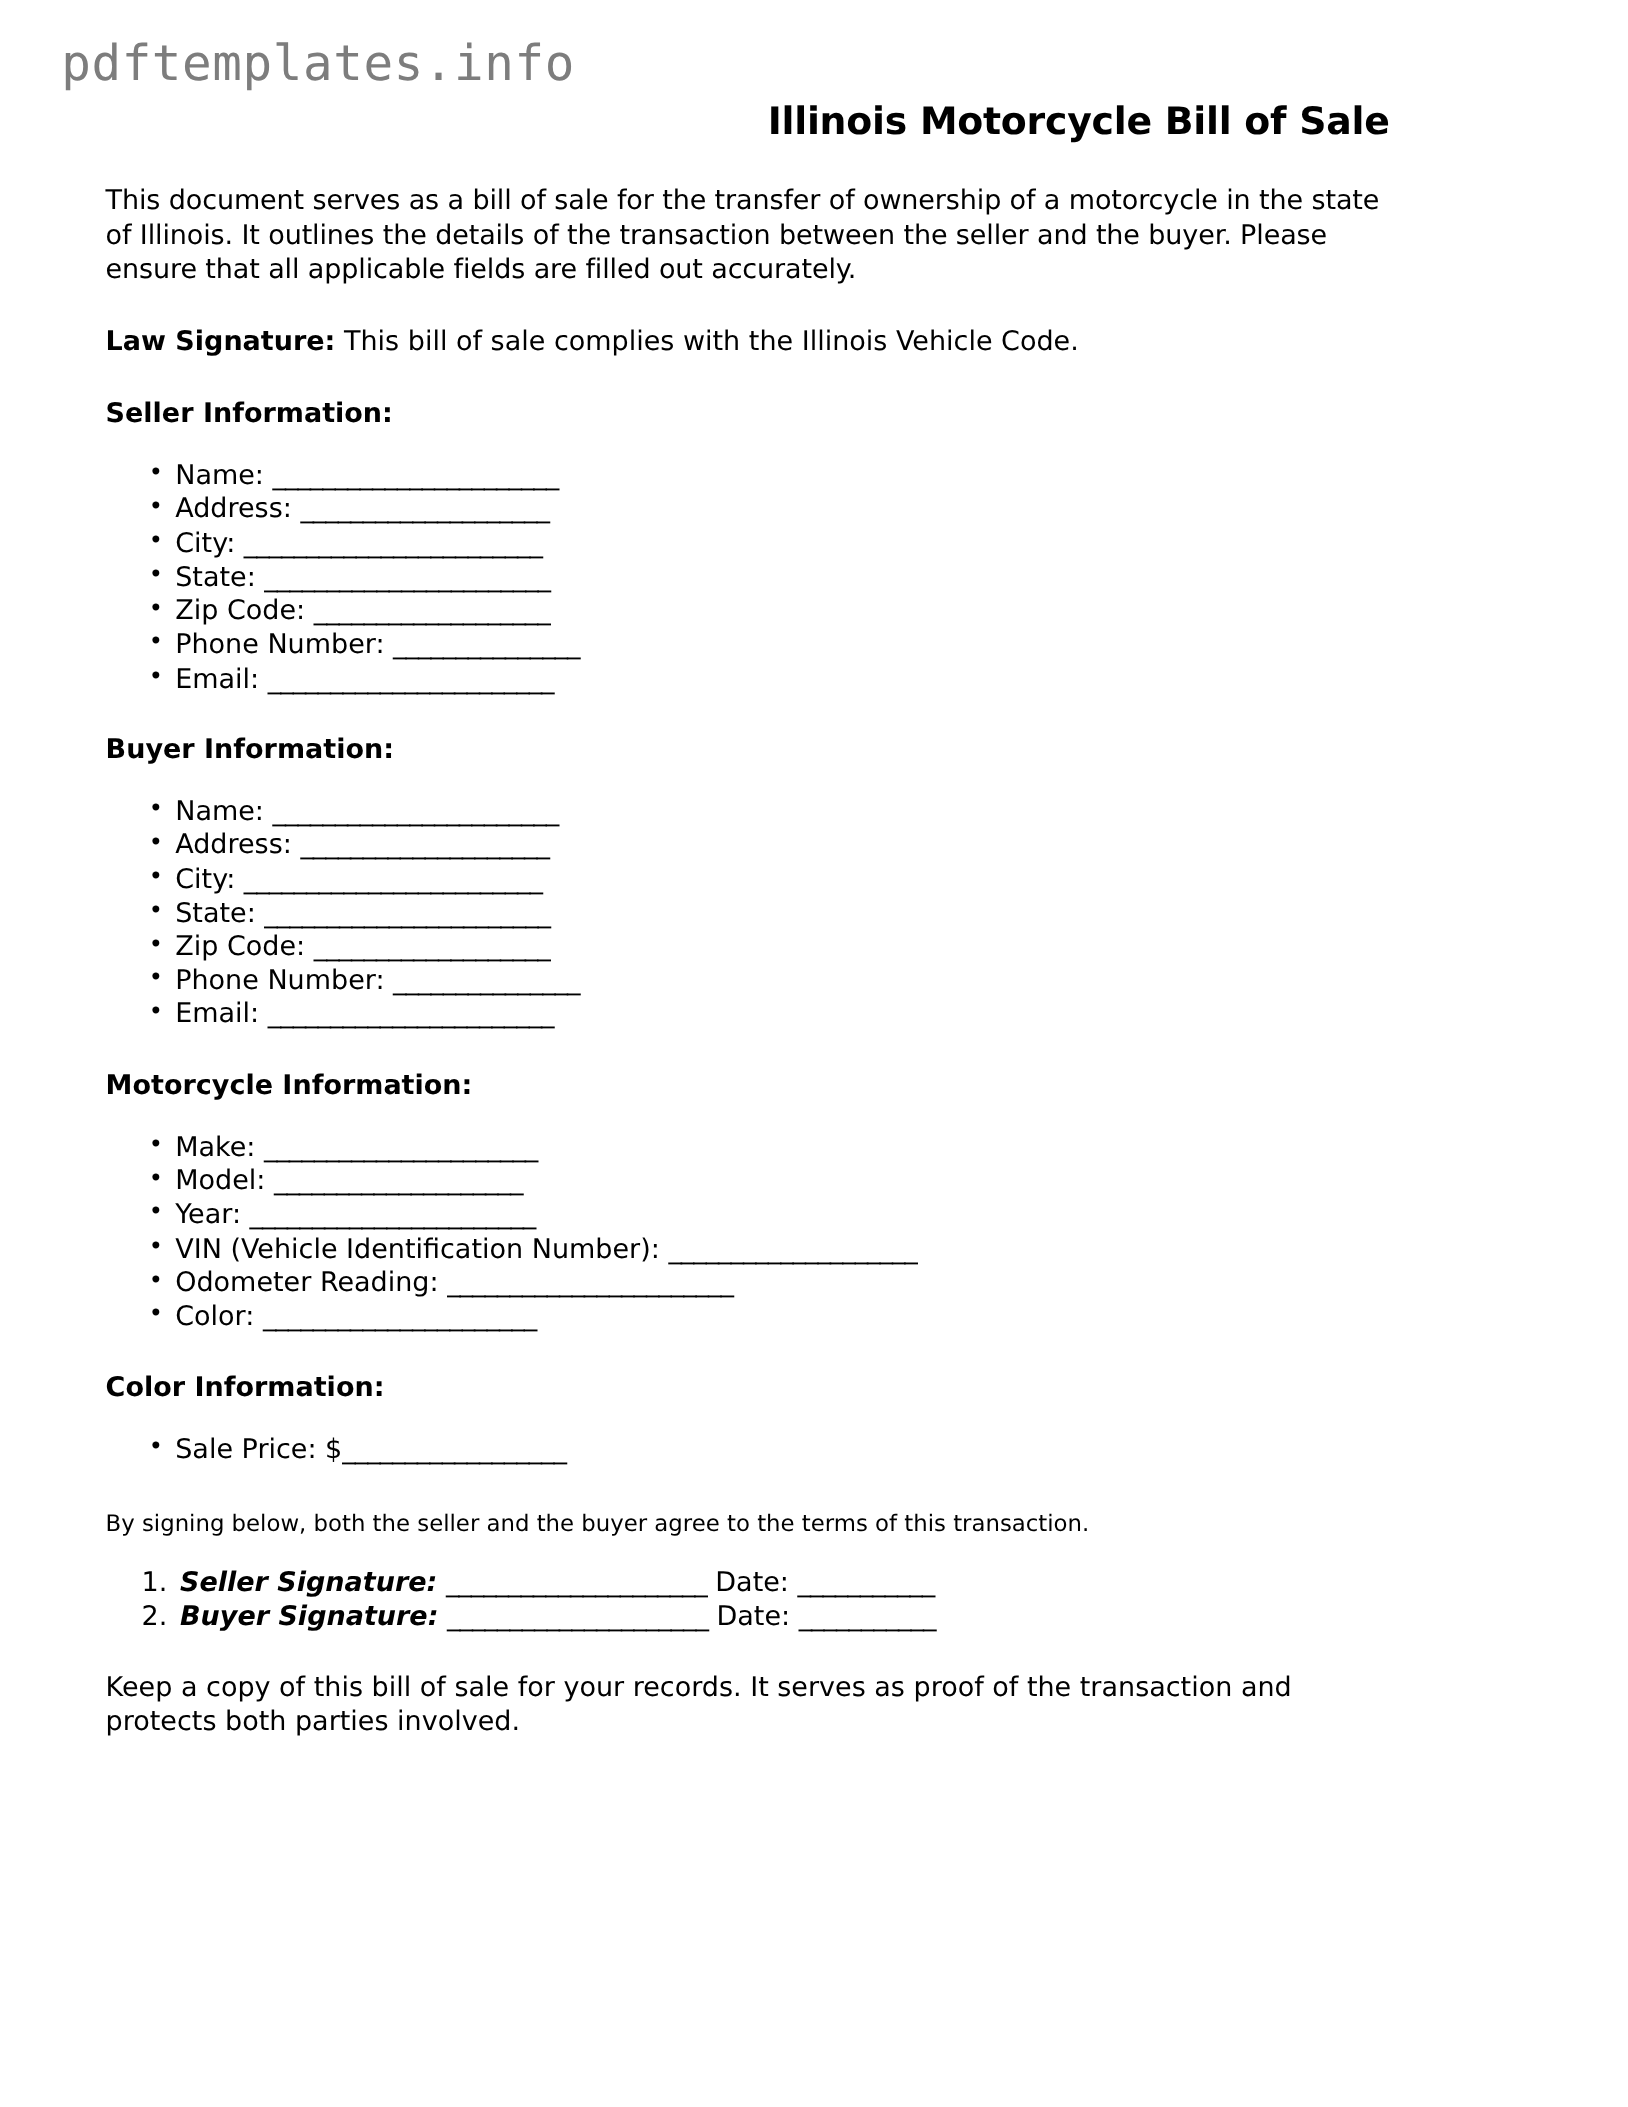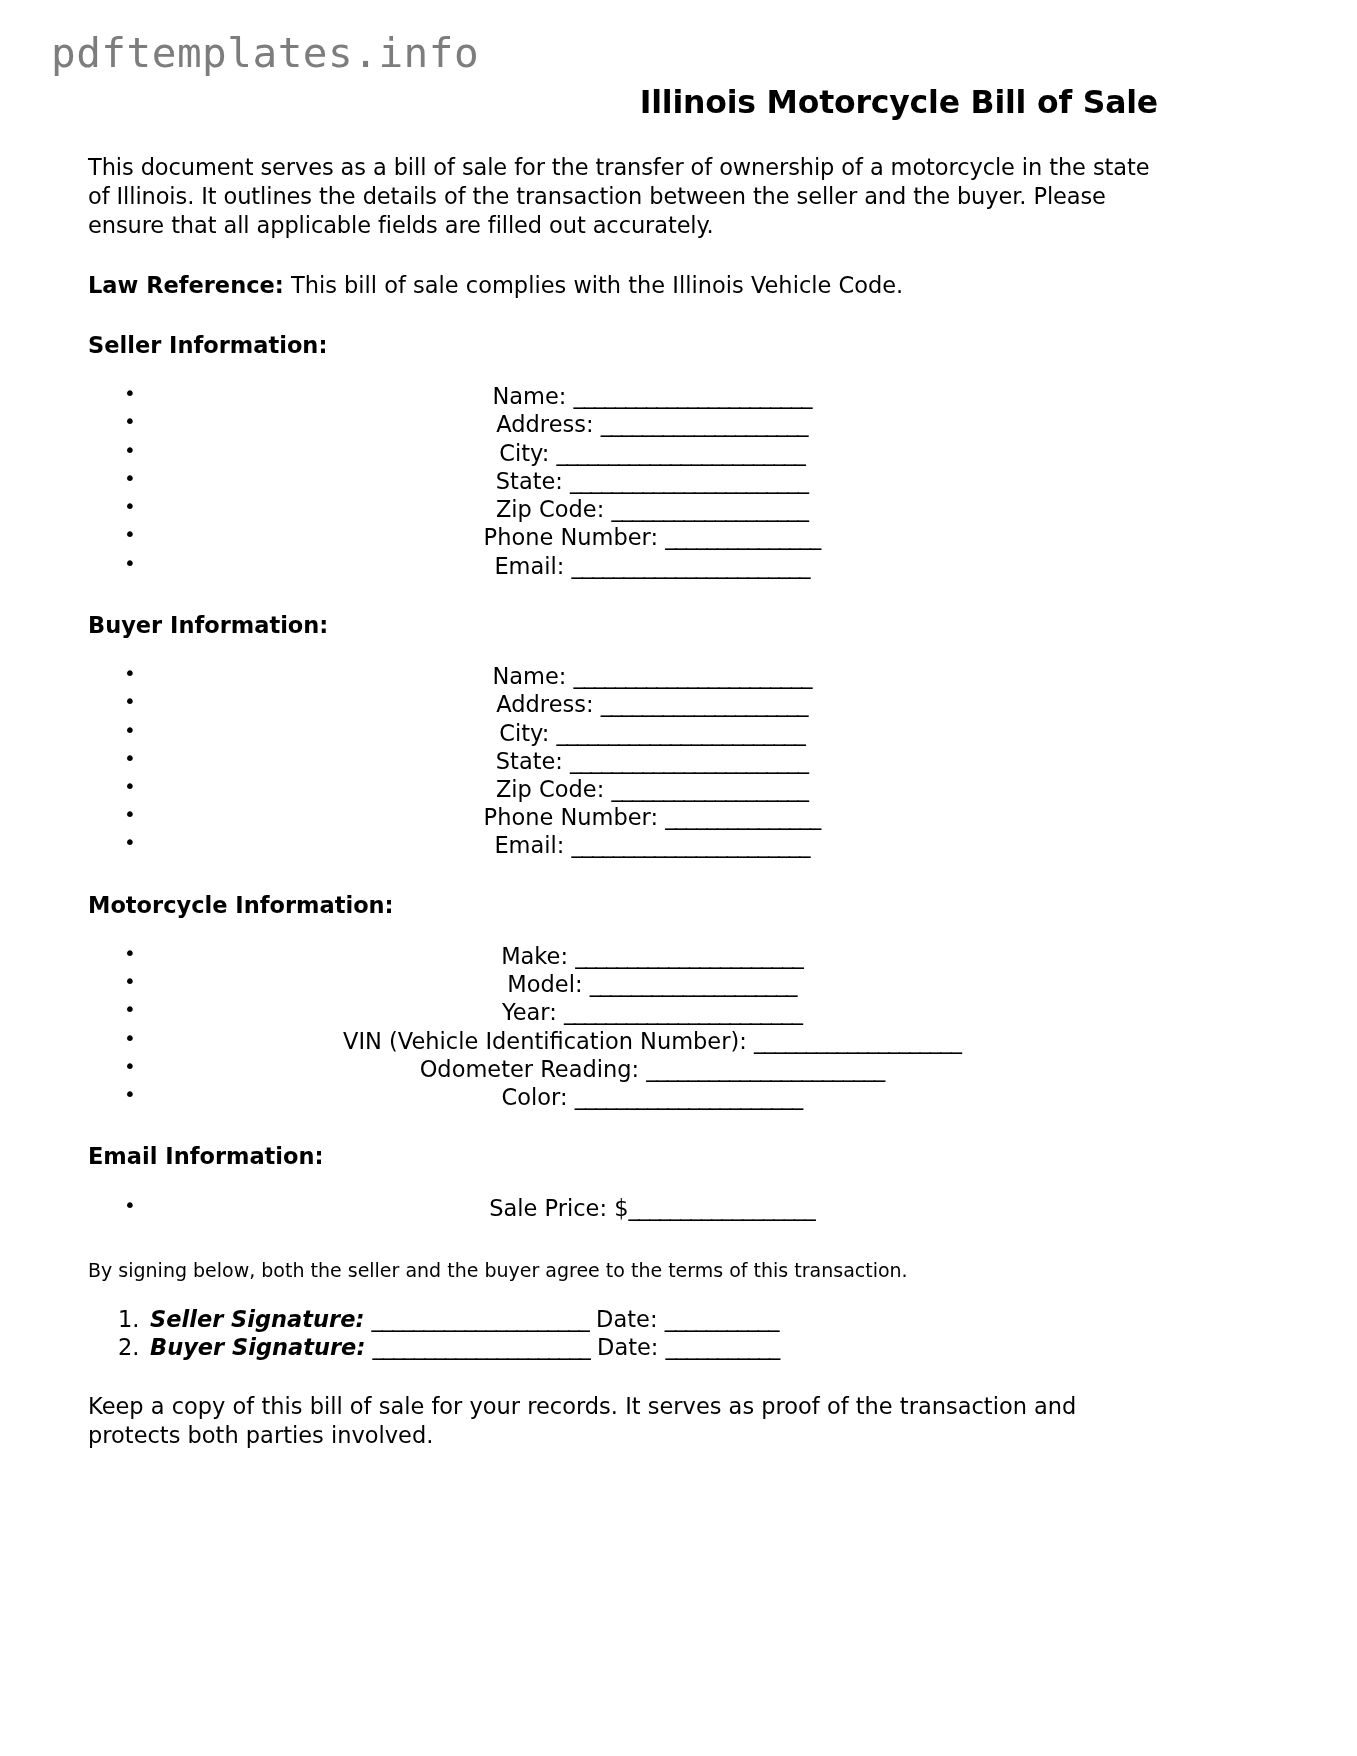--- a/index.html
+++ b/index.html
@@ -80,21 +80,20 @@
   ul.fields {
     list-style: none;
     margin: 22px 0 0 0;
     padding: 0 0 0 58px;
   }
   ul.fields li {
     font-size: 22.5px;
     line-height: 1.255;
     position: relative;
     white-space: nowrap;
-    text-align: center;
   }
   ul.fields li::before {
     content: "\2022";
     position: absolute;
     left: -22px;
     top: -1px;
     font-size: 20px;
   }
 
   .blank {
@@ -141,21 +140,21 @@
 
   <div class="watermark">pdftemplates.info</div>
 
   <div class="content">
 
     <h1 class="doc-title">Illinois Motorcycle Bill of Sale</h1>
 
     <p class="para">This document serves as a bill of sale for the transfer of ownership of a motorcycle in the state of Illinois. It outlines the details of the transaction between the seller and the buyer. Please ensure that all applicable fields are filled out accurately.</p>
 
     <p class="lawref">
-      <span class="lead">Law Reference:</span>
+      <span class="lead">Law Signature:</span>
       <span>This bill of sale complies with the Illinois Vehicle Code.</span>
     </p>
 
     <h2 class="section">Seller Information:</h2>
     <ul class="fields">
       <li><span>Name:</span> <span class="blank">_______________________</span></li>
       <li><span>Address:</span> <span class="blank">____________________</span></li>
       <li><span>City:</span> <span class="blank">________________________</span></li>
       <li><span>State:</span> <span class="blank">_______________________</span></li>
       <li><span>Zip Code:</span> <span class="blank">___________________</span></li>
@@ -177,21 +176,21 @@
     <h2 class="section">Motorcycle Information:</h2>
     <ul class="fields">
       <li><span>Make:</span> <span class="blank">______________________</span></li>
       <li><span>Model:</span> <span class="blank">____________________</span></li>
       <li><span>Year:</span> <span class="blank">_______________________</span></li>
       <li><span>VIN (Vehicle Identification Number):</span> <span class="blank">____________________</span></li>
       <li><span>Odometer Reading:</span> <span class="blank">_______________________</span></li>
       <li><span>Color:</span> <span class="blank">______________________</span></li>
     </ul>
 
-    <h2 class="section">Email Information:</h2>
+    <h2 class="section">Color Information:</h2>
     <ul class="fields">
       <li><span>Sale Price: $</span><span class="blank">__________________</span></li>
     </ul>
 
     <p class="agree">By signing below, both the seller and the buyer agree to the terms of this transaction.</p>
 
     <ol class="sigs">
       <li>
         <span class="sig-label">Seller Signature:</span>
         <span class="blank">_____________________</span>

